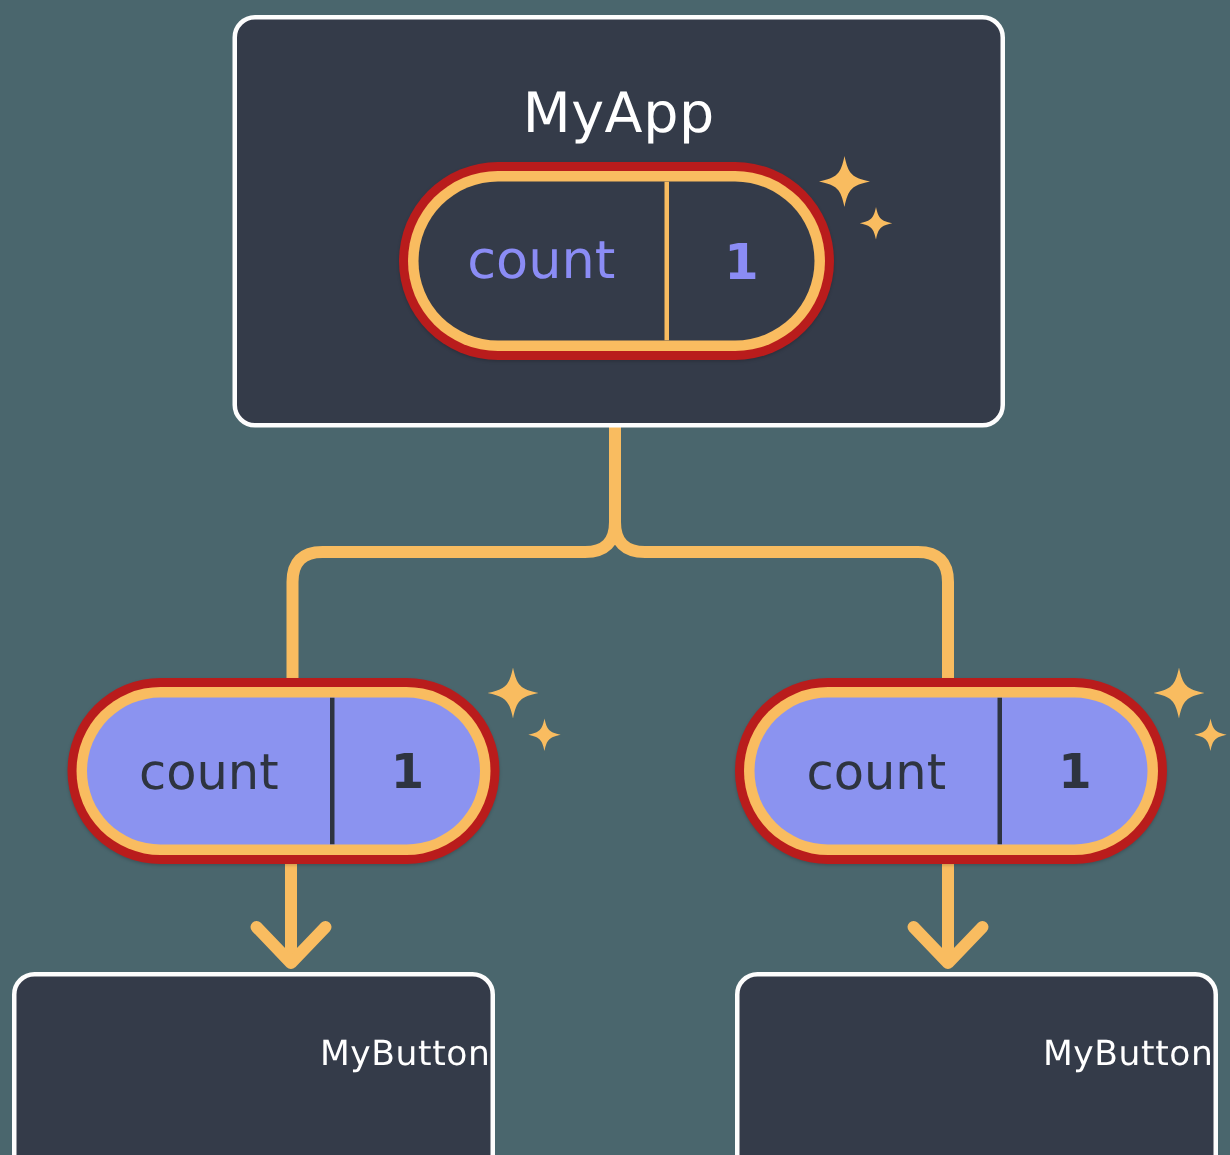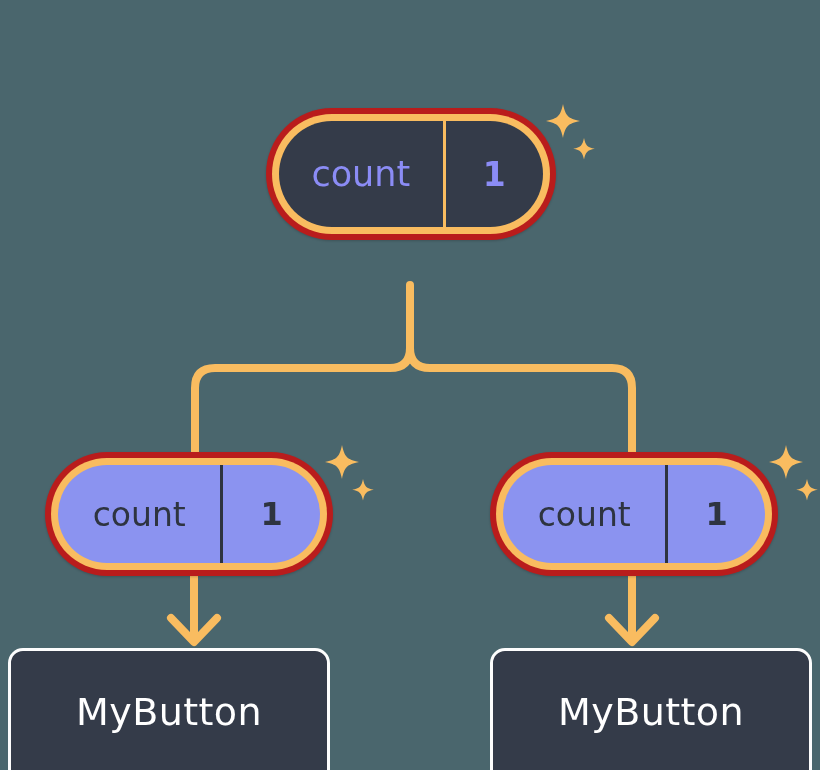--- a/index.html
+++ b/index.html
@@ -64,21 +64,22 @@
 
   .card-mybutton {
     width: 322px;
     height: 140px;
     top: 648px;
   }
   #card-mybutton-left  { left: 8px; }
   #card-mybutton-right { left: 490px; }
   .card-mybutton .card-title {
     top: 39px;
-    font-size: 38px;
+    font-size: 23px;
+    text-align: right;
   }
 
   
   .pill {
     position: absolute;
     box-sizing: border-box;
     border-radius: 999px;
     background: #b91c1c;              
     padding: 6px;
     filter: drop-shadow(0 1px 1px rgba(0,0,0,0.18));
@@ -176,20 +177,23 @@
              Q 632 368 632 388
              L 632 452" fill="none" stroke="#f9bc60" stroke-width="8" stroke-linecap="round" stroke-linejoin="round"></path>
 
     <path d="M 194 576 L 194 640" fill="none" stroke="#f9bc60" stroke-width="8" stroke-linecap="round"></path>
     <path d="M 171 618 L 194 642 L 217 618" fill="none" stroke="#f9bc60" stroke-width="8" stroke-linecap="round" stroke-linejoin="round"></path>
 
     <path d="M 632 576 L 632 640" fill="none" stroke="#f9bc60" stroke-width="8" stroke-linecap="round"></path>
     <path d="M 609 618 L 632 642 L 655 618" fill="none" stroke="#f9bc60" stroke-width="8" stroke-linecap="round" stroke-linejoin="round"></path>
   </svg>
 
+  <div class="card" id="card-myapp">
+    <div class="card-title">MyApp</div>
+  </div>
 
   <div class="pill" id="pill-myapp">
     <div class="pill-mid">
       <div class="pill-inner">
         <div class="pill-key">count</div>
         <div class="pill-val">1</div>
       </div>
     </div>
   </div>
 

